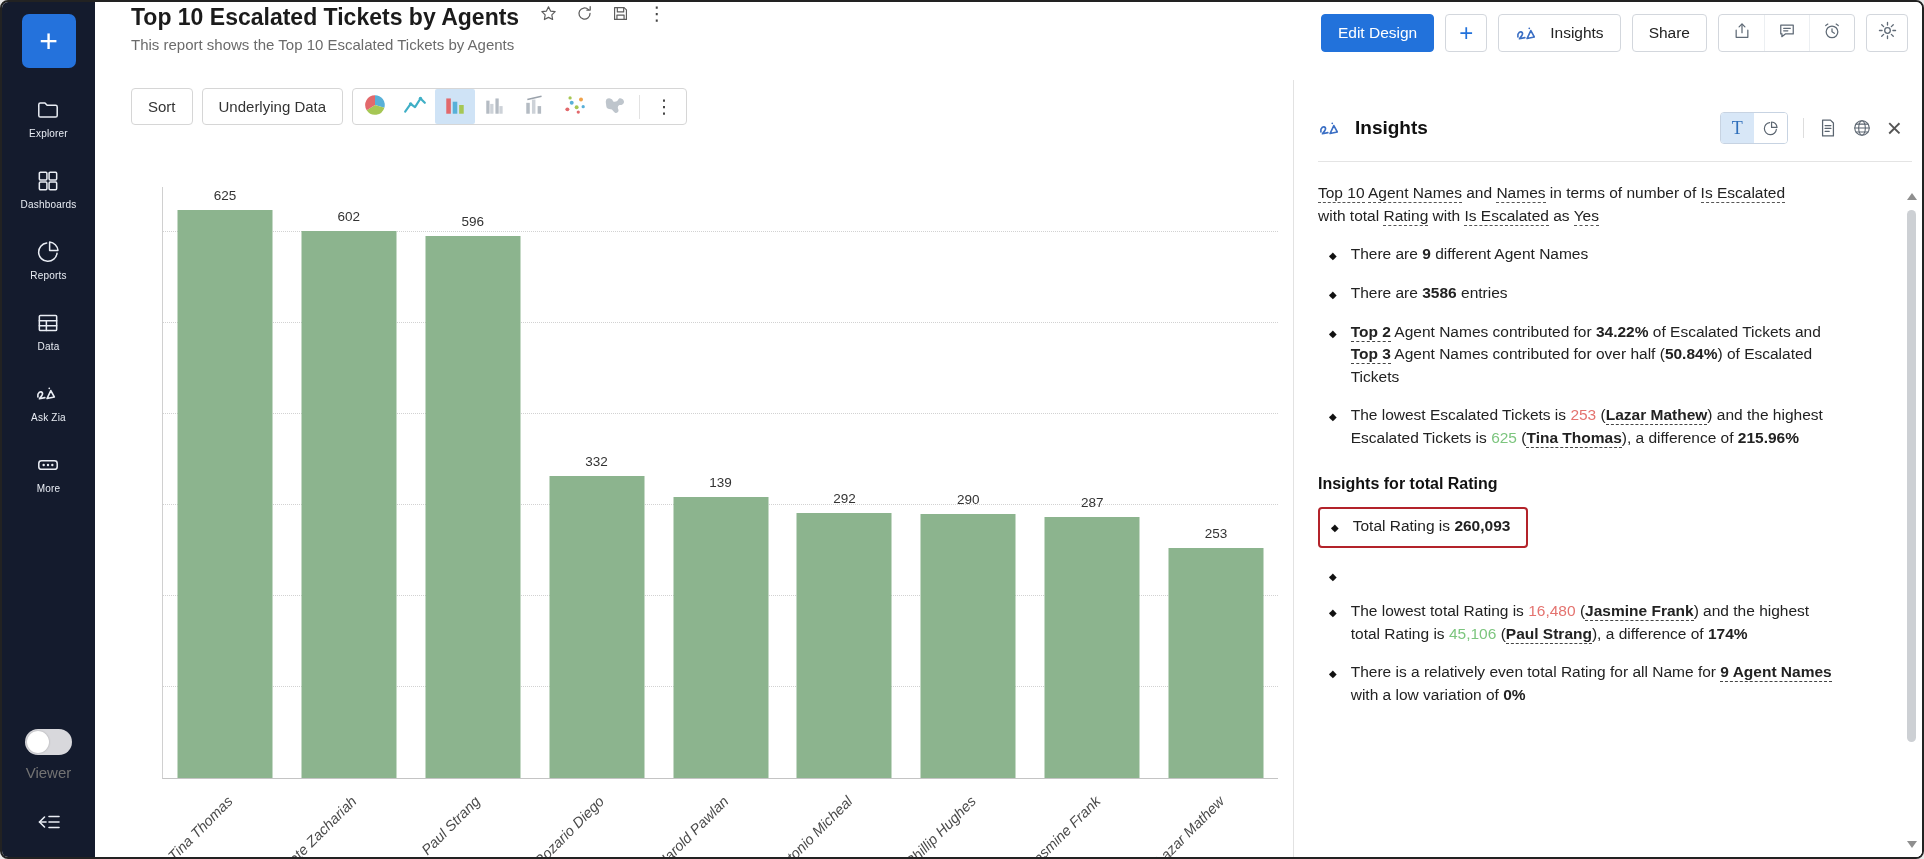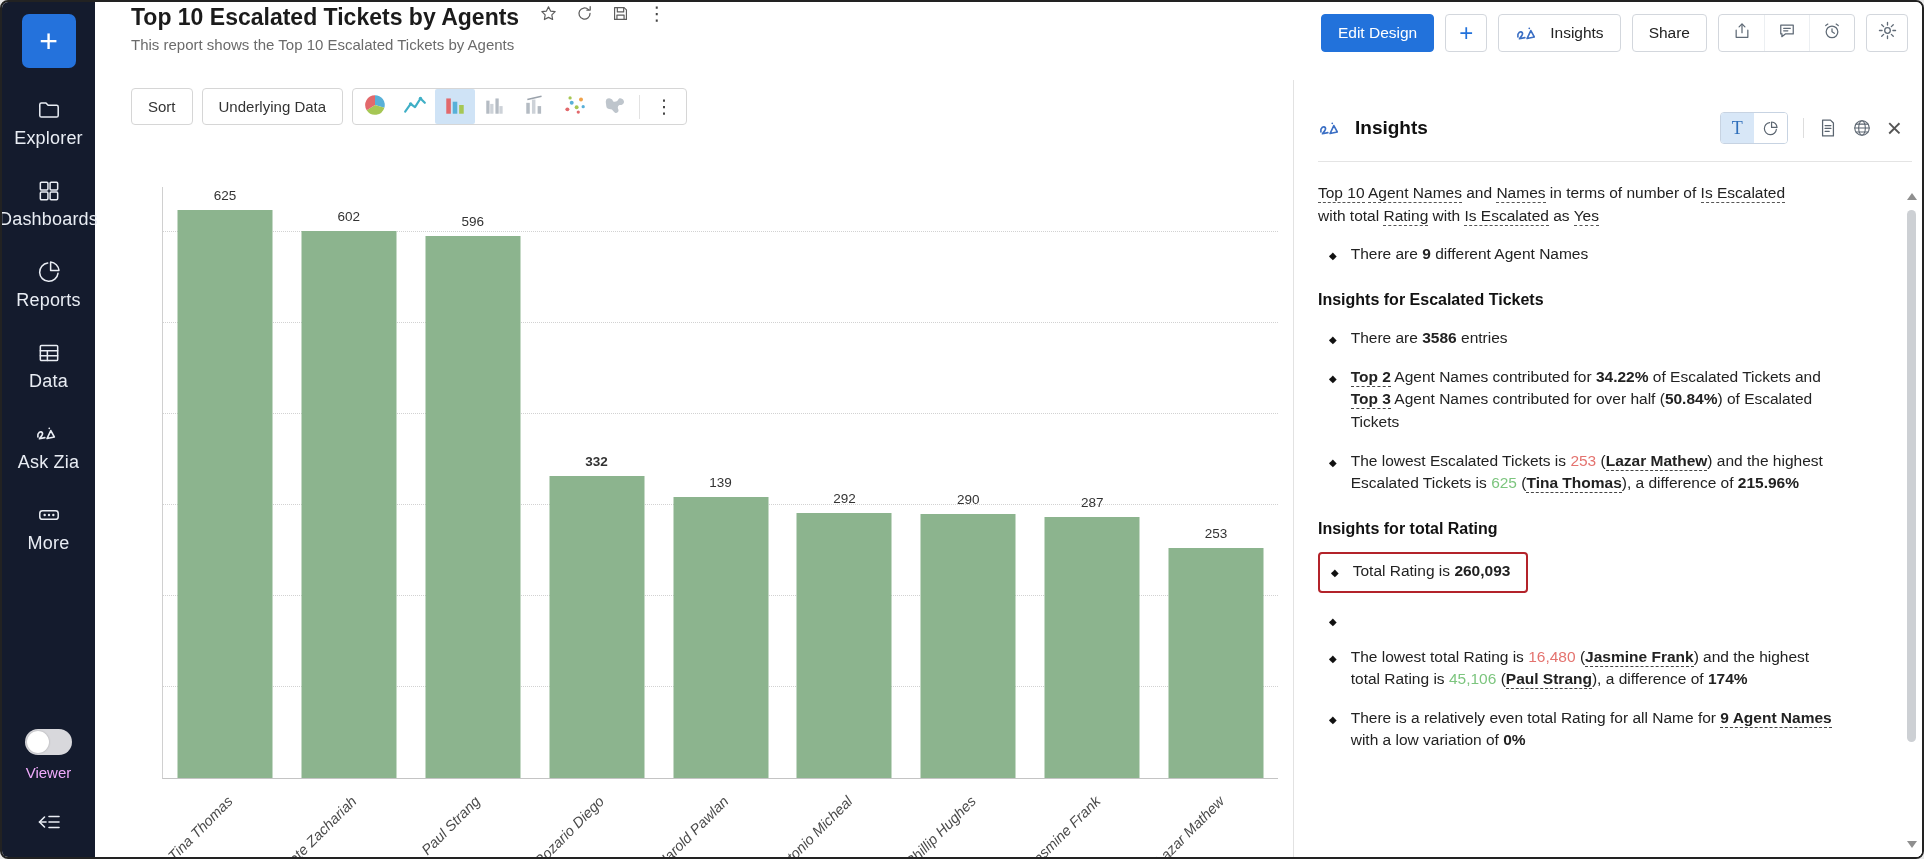--- a/index.html
+++ b/index.html
@@ -4,22 +4,22 @@
 <style>
   * { box-sizing: border-box; }
   html,body { margin:0; padding:0; background:#e9e9e9; font-family:"Liberation Sans",sans-serif; }
   .window { position:relative; width:1924px; height:859px; border:2px solid #222; border-radius:8px; overflow:hidden; background:#fff; }
 
   
   .sidebar { position:absolute; left:0; top:0; bottom:0; width:93px; background:#141B2D; display:flex; flex-direction:column; align-items:center; z-index:5; }
   .plus-btn { margin-top:12px; width:54px; height:54px; background:#2472DC; border-radius:7px; color:#fff; font-size:32px; font-weight:300; display:flex; align-items:center; justify-content:center; cursor:pointer; }
   .side-item { margin-top:28px; display:flex; flex-direction:column; align-items:center; gap:5px; color:#E9EDF4; cursor:pointer; }
   .side-icon { height:27px; display:flex; align-items:center; color:#E9EDF4; }
-  .side-label { font-size:18px; letter-spacing:.2px; }
-  .viewer { margin-top:auto; display:flex; flex-direction:column; align-items:center; gap:9px; color:#f0abfc; }
+  .side-label { font-size:10px; letter-spacing:.2px; }
+  .viewer { margin-top:auto; display:flex; flex-direction:column; align-items:center; gap:9px; color:#737373; }
   .toggle { width:47px; height:26px; border-radius:14px; background:#D8D8DC; position:relative; cursor:pointer; }
   .knob { position:absolute; left:2px; top:2px; width:22px; height:22px; border-radius:50%; background:#fff; box-shadow:0 0 2px rgba(0,0,0,.25); }
   .viewer-label { font-size:15px; }
   .collapse { margin:30px 0 20px; color:#E9EDF4; cursor:pointer; }
 
   
   .main { position:absolute; left:93px; top:0; right:0; bottom:0; display:flex; flex-direction:column; background:#fff; }
   .top-header { height:78px; position:relative; flex:0 0 auto; }
   .title-row { display:flex; align-items:flex-start; padding:2px 0 0 36px; }
   .page-title { font-size:23px; font-weight:bold; color:#1b1b1b; }
@@ -330,21 +330,21 @@
                 <div class="bar-cell">
                   <div class="bar" style="height: 92.6154%; background: rgb(140, 180, 142);"></div>
                   <div class="bar-value" style="bottom: calc(92.6154% + 7px);">602</div>
                 </div>
                 <div class="bar-cell">
                   <div class="bar" style="height: 91.6923%; background: rgb(140, 180, 142);"></div>
                   <div class="bar-value" style="bottom: calc(91.6923% + 7px);">596</div>
                 </div>
                 <div class="bar-cell">
                   <div class="bar" style="height: 51.0769%; background: rgb(140, 180, 142);"></div>
-                  <div class="bar-value" style="bottom: calc(51.0769% + 7px); font-weight: bold;">332</div>
+                  <div class="bar-value" style="bottom: calc(51.0769% + 7px);">332</div>
                 </div>
                 <div class="bar-cell">
                   <div class="bar" style="height: 47.5385%; background: rgb(140, 180, 142);"></div>
                   <div class="bar-value" style="bottom: calc(47.5385% + 7px);">139</div>
                 </div>
                 <div class="bar-cell">
                   <div class="bar" style="height: 44.9231%; background: rgb(140, 180, 142);"></div>
                   <div class="bar-value" style="bottom: calc(44.9231% + 7px);">292</div>
                 </div>
                 <div class="bar-cell">
@@ -436,21 +436,20 @@
               </span>
           </div>
         </div>
         <hr class="ins-hr">
         <div class="ins-body" id="ins-body">
             <div class="ins-intro"><span class="seg-term">Top 10</span><span> </span><span class="seg-term">Agent Names</span><span> and </span><span class="seg-term">Names</span><span> in terms of number of </span><span class="seg-term">Is Escalated</span><span> with total </span><span class="seg-term">Rating</span><span> with </span><span class="seg-term">Is Escalated</span><span> as </span><span class="seg-term">Yes</span></div>
             <div class="ins-bullet">
               <span class="diamond">◆</span>
               <div class="btext"><span>There are </span><span class="seg-b">9</span><span> different Agent Names</span></div>
             </div>
-            <div class="ins-heading">Insights for Escalated Tickets</div>
             <div class="ins-bullet">
               <span class="diamond">◆</span>
               <div class="btext"><span>There are </span><span class="seg-b">3586</span><span> entries</span></div>
             </div>
             <div class="ins-bullet">
               <span class="diamond">◆</span>
               <div class="btext"><span class="seg-bterm">Top 2</span><span> Agent Names contributed for </span><span class="seg-b">34.22%</span><span> of Escalated Tickets and </span><span class="seg-bterm">Top 3</span><span> Agent Names contributed for over half (</span><span class="seg-b">50.84%</span><span>) of Escalated Tickets</span></div>
             </div>
             <div class="ins-bullet">
               <span class="diamond">◆</span>

